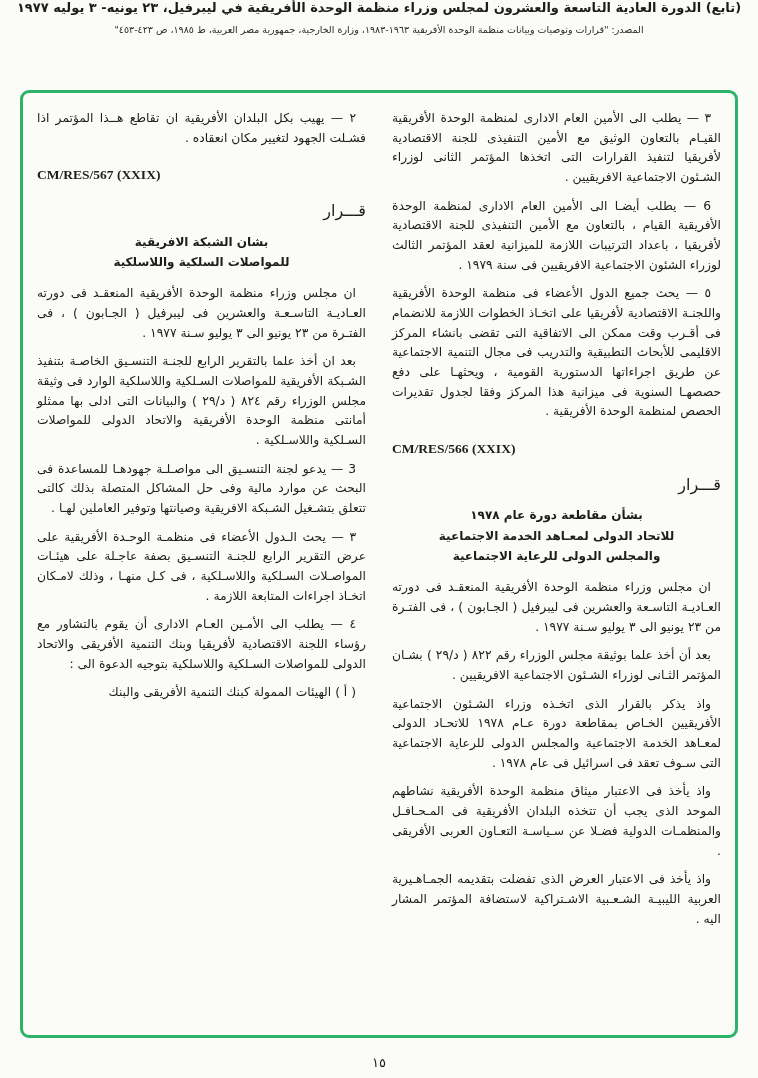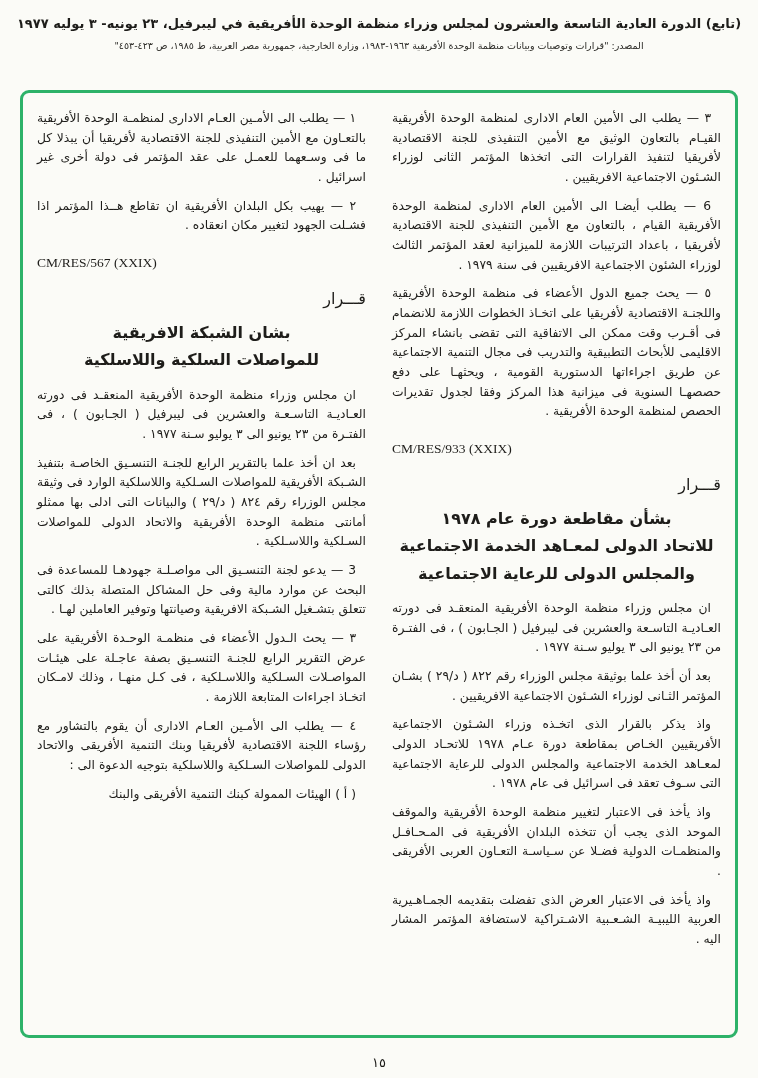--- a/index.html
+++ b/index.html
@@ -9,21 +9,20 @@
     background: #fbfbf7;
     font-family: "DejaVu Sans", sans-serif;
     color: #1e1d1a;
     overflow: hidden;
   }
   .page { position: relative; width: 758px; height: 1078px; }
 
   .page-header {
     direction: rtl;
     text-align: center;
-    padding-top: 16px;
   }
   .header-line1 {
     font-size: 13px;
     font-weight: bold;
     letter-spacing: 0.2px;
   }
   .header-line2 {
     font-size: 9.5px;
     margin-top: 9px;
     color: #2a2925;
@@ -50,36 +49,36 @@
     line-height: 1.6;
   }
   .para {
     margin: 0 0 9px 0;
     text-indent: 10px;
   }
   .res-ref {
     direction: ltr;
     text-align: left;
     font-family: "Liberation Serif", "DejaVu Serif", serif;
-    font-weight: normal;
+    font-weight: bold;
     font-size: 13.5px;
     margin: 16px 0 12px 0;
     text-indent: 0;
   }
   .res-heading {
     text-align: right;
     font-weight: normal;
     font-size: 16px;
     margin: 4px 0 8px 0;
     letter-spacing: 1px;
   }
   .res-title {
     text-align: center;
     font-weight: bold;
-    font-size: 16px;
+    font-size: 12px;
     white-space: pre-line;
     margin: 0 0 12px 0;
     line-height: 1.7;
   }
   .page-footer {
     position: absolute;
     bottom: 8px; left: 0; right: 0;
     text-align: center;
     font-size: 13px;
     font-weight: normal;
@@ -95,35 +94,34 @@
     <div class="header-line2">المصدر: "قرارات وتوصيات وبيانات منظمة الوحدة الأفريقية ١٩٦٣-١٩٨٣، وزارة الخارجية، جمهورية مصر العربية، ط ١٩٨٥، ص ٤٢٣-٤٥٣"</div>
   </header>
 
   <main class="content-frame">
 
     <section class="col">
       <p class="para">٣ — يطلب الى الأمين العام الادارى لمنظمة الوحدة الأفريقية القيـام بالتعاون الوثيق مع الأمين التنفيذى للجنة الاقتصادية لأفريقيا لتنفيذ القرارات التى اتخذها المؤتمر الثانى لوزراء الشـئون الاجتماعية الافريقيين .</p>
       <p class="para">6 — يطلب أيضـا الى الأمين العام الادارى لمنظمة الوحدة الأفريقية القيام ، بالتعاون مع الأمين التنفيذى للجنة الاقتصادية لأفريقيا ، باعداد الترتيبات اللازمة للميزانية لعقد المؤتمر الثالث لوزراء الشئون الاجتماعية الافريقيين فى سنة ١٩٧٩ .</p>
       <p class="para">٥ — يحث جميع الدول الأعضاء فى منظمة الوحدة الأفريقية واللجنـة الاقتصادية لأفريقيا على اتخـاذ الخطوات اللازمة للانضمام فى أقـرب وقت ممكن الى الاتفاقية التى تقضى بانشاء المركز الاقليمى للأبحاث التطبيقية والتدريب فى مجال التنمية الاجتماعية عن طريق اجراءاتها الدستورية القومية ، ويحثهـا على دفع حصصهـا السنوية فى ميزانية هذا المركز وفقا لجدول تقديرات الحصص لمنظمة الوحدة الأفريقية .</p>
 
-      <div class="res-ref">CM/RES/933 (XXIX)</div>
+      <div class="res-ref">CM/RES/566 (XXIX)</div>
       <div class="res-heading">قـــرار</div>
       <div class="res-title">بشأن مقاطعة دورة عام ١٩٧٨
 للاتحاد الدولى لمعـاهد الخدمة الاجتماعية
 والمجلس الدولى للرعاية الاجتماعية</div>
 
       <p class="para">ان مجلس وزراء منظمة الوحدة الأفريقية المنعقـد فى دورته العـاديـة التاسـعة والعشرين فى ليبرفيل ( الجـابون ) ، فى الفتـرة من ٢٣ يونيو الى ٣ يوليو سـنة ١٩٧٧ .</p>
       <p class="para">بعد أن أخذ علما بوثيقة مجلس الوزراء رقم ٨٢٢ ( د/٢٩ ) بشـان المؤتمر الثـانى لوزراء الشـئون الاجتماعية الافريقيين .</p>
       <p class="para">واذ يذكر بالقرار الذى اتخـذه وزراء الشـئون الاجتماعية الأفريقيين الخـاص بمقاطعة دورة عـام ١٩٧٨ للاتحـاد الدولى لمعـاهد الخدمة الاجتماعية والمجلس الدولى للرعاية الاجتماعية التى سـوف تعقد فى اسرائيل فى عام ١٩٧٨ .</p>
-      <p class="para">واذ يأخذ فى الاعتبار لتغيير منظمة الوحدة الأفريقية والموقف الموحد الذى يجب أن تتخذه البلدان الأفريقية فى المـحـافـل والمنظمـات الدولية فضـلا عن سـياسـة التعـاون العربى الأفريقى .</p>
+      <p class="para">واذ يأخذ فى الاعتبار ميثاق منظمة الوحدة الأفريقية نشاطهم الموحد الذى يجب أن تتخذه البلدان الأفريقية فى المـحـافـل والمنظمـات الدولية فضـلا عن سـياسـة التعـاون العربى الأفريقى .</p>
       <p class="para">واذ يأخذ فى الاعتبار العرض الذى تفضلت بتقديمه الجمـاهـيرية العربية الليبيـة الشـعـبية الاشـتراكية لاستضافة المؤتمر المشار اليه .</p>
     </section>
 
     <section class="col">
-      <p class="para">١ — يطلب الى الأمـين العـام الادارى لمنظمـة الوحدة الأفريقية بالتعـاون مع الأمين التنفيذى للجنة الاقتصادية لأفريقيا أن يبذلا كل ما فى وسـعهما للعمـل على عقد المؤتمر فى دولة أخرى غير اسرائيل .</p>
       <p class="para">٢ — يهيب بكل البلدان الأفريقية ان تقاطع هــذا المؤتمر اذا فشـلت الجهود لتغيير مكان انعقاده .</p>
 
       <div class="res-ref">CM/RES/567 (XXIX)</div>
       <div class="res-heading">قـــرار</div>
       <div class="res-title">بشان الشبكة الافريقية
 للمواصلات السلكية واللاسلكية</div>
 
       <p class="para">ان مجلس وزراء منظمة الوحدة الأفريقية المنعقـد فى دورته العـاديـة التاسـعـة والعشرين فى ليبرفيل ( الجـابون ) ، فى الفتـرة من ٢٣ يونيو الى ٣ يوليو سـنة ١٩٧٧ .</p>
       <p class="para">بعد ان أخذ علما بالتقرير الرابع للجنـة التنسـيق الخاصـة بتنفيذ الشـبكة الأفريقية للمواصلات السـلكية واللاسلكية الوارد فى وثيقة مجلس الوزراء رقم ٨٢٤ ( د/٢٩ ) والبيانات التى ادلى بها ممثلو أمانتى منظمة الوحدة الأفريقية والاتحاد الدولى للمواصلات السـلكية واللاسـلكية .</p>
       <p class="para">3 — يدعو لجنة التنسـيق الى مواصـلـة جهودهـا للمساعدة فى البحث عن موارد مالية وفى حل المشاكل المتصلة بذلك كالتى تتعلق بتشـغيل الشـبكة الافريقية وصيانتها وتوفير العاملين لهـا .</p>

